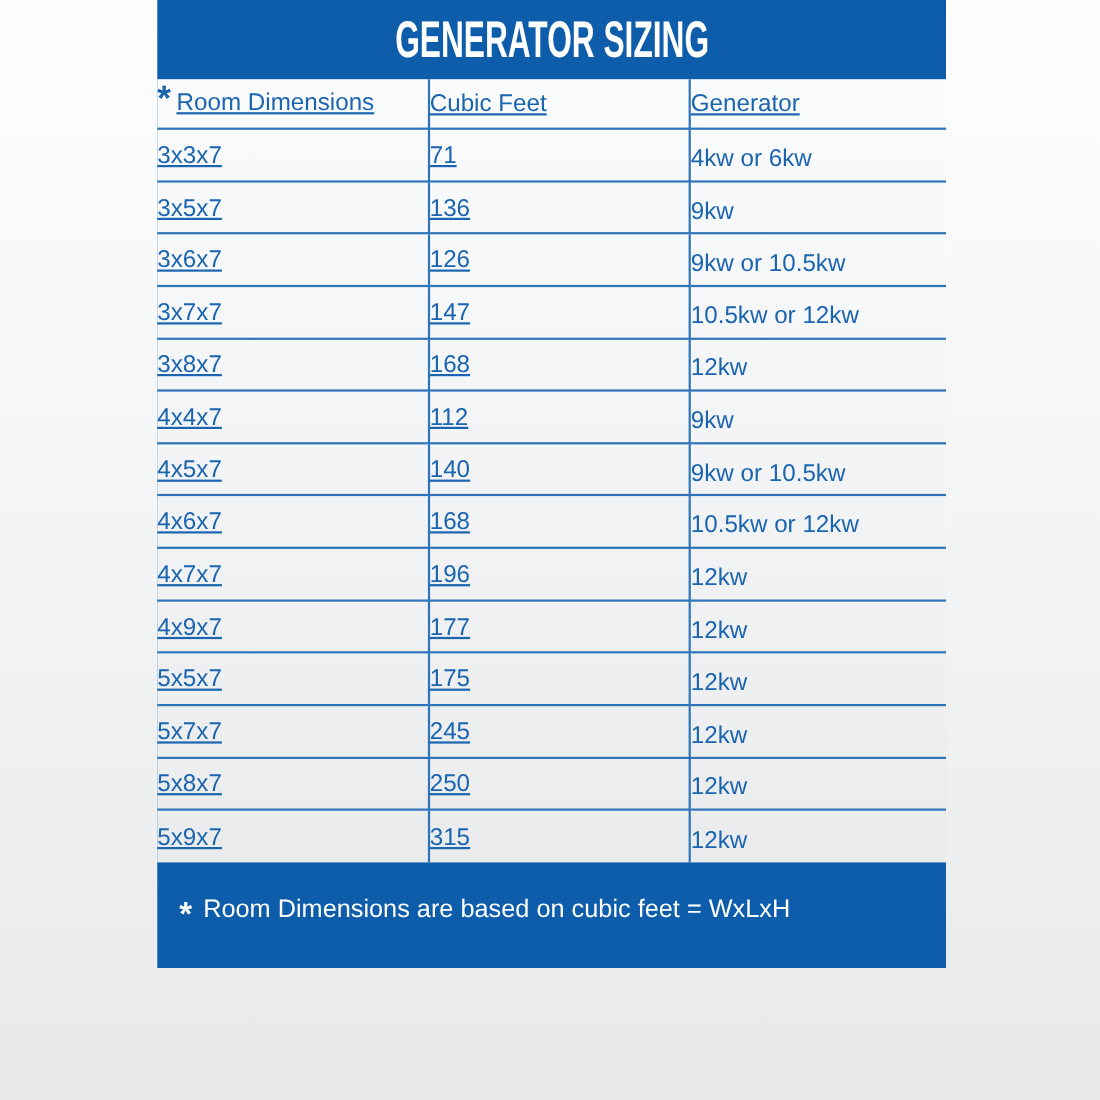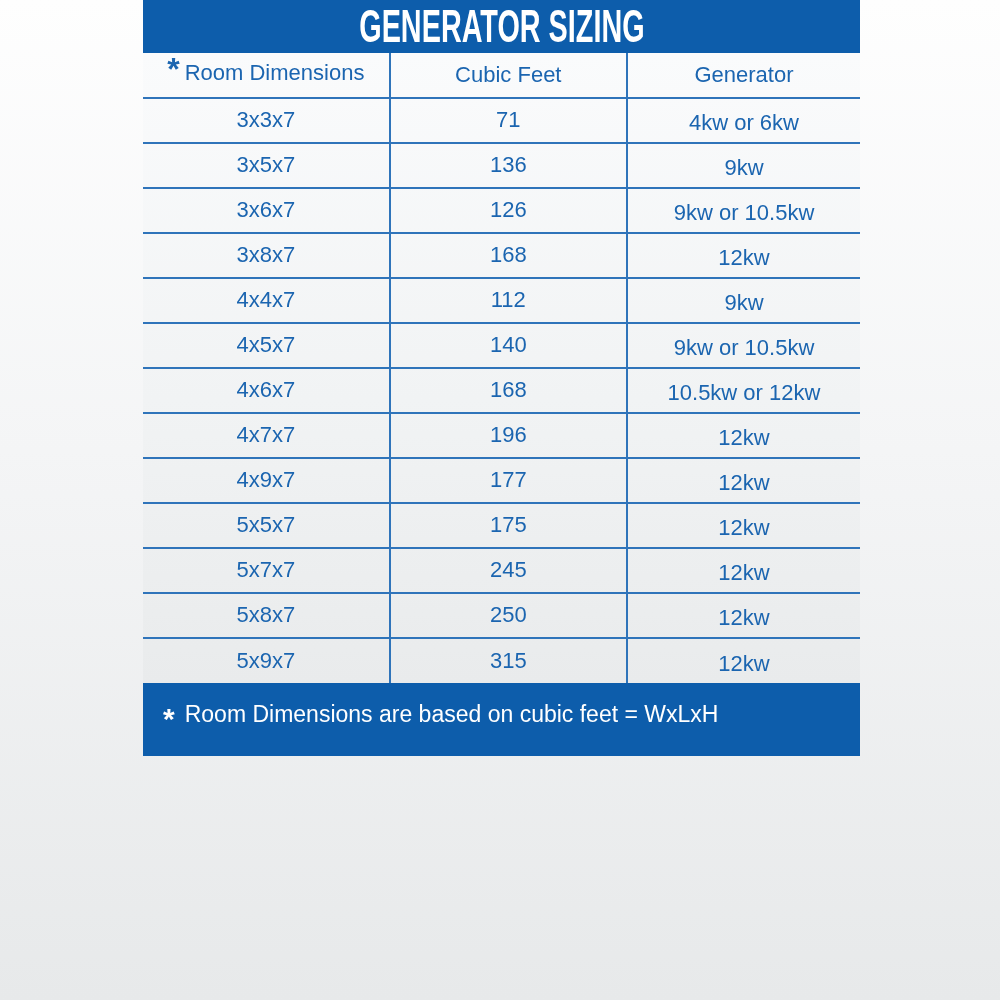--- a/index.html
+++ b/index.html
@@ -14,21 +14,21 @@
   body {
     background: linear-gradient(180deg, #fefefe 0%, #f4f5f6 45%, #e7e9ea 100%);
     position: relative;
   }
 
   .panel {
     position: absolute;
     left: 143px;
     top: 0;
     width: 717px;
-    height: 756px;
+    height: 880px;
     background: #0d5dab;
     display: flex;
     flex-direction: column;
   }
 
   .title-bar {
     height: 82px;
     display: flex;
     align-items: center;
     justify-content: center;
@@ -52,27 +52,28 @@
 
   table {
     width: 100%;
     height: 100%;
     border-collapse: collapse;
     table-layout: fixed;
   }
 
   th, td {
     border: 2px solid #2f74ba;
-    text-align: center;
+    text-align: left;
     vertical-align: middle;
     color: #1b65b0;
     font-size: 22px;
     font-weight: normal;
     height: 45px;
     padding: 0;
+    text-decoration: underline;
   }
 
   tr > :first-child { border-left: none; }
   tr > :last-child  { border-right: none; }
   thead th          { border-top: none; }
   tbody tr:last-child td { border-bottom: none; }
 
   th { font-size: 22px; }
 
   .hdr-asterisk {
@@ -143,20 +144,25 @@
             <td class="col-room"><span>3x5x7</span></td>
             <td class="col-cubic-feet"><span>136</span></td>
             <td class="col-generator"><span>9kw</span></td>
           </tr>
           <tr>
             <td class="col-room"><span>3x6x7</span></td>
             <td class="col-cubic-feet"><span>126</span></td>
             <td class="col-generator"><span>9kw or 10.5kw</span></td>
           </tr>
           <tr>
+            <td class="col-room"><span>3x7x7</span></td>
+            <td class="col-cubic-feet"><span>147</span></td>
+            <td class="col-generator"><span>10.5kw or 12kw</span></td>
+          </tr>
+          <tr>
             <td class="col-room"><span>3x8x7</span></td>
             <td class="col-cubic-feet"><span>168</span></td>
             <td class="col-generator"><span>12kw</span></td>
           </tr>
           <tr>
             <td class="col-room"><span>4x4x7</span></td>
             <td class="col-cubic-feet"><span>112</span></td>
             <td class="col-generator"><span>9kw</span></td>
           </tr>
           <tr>

